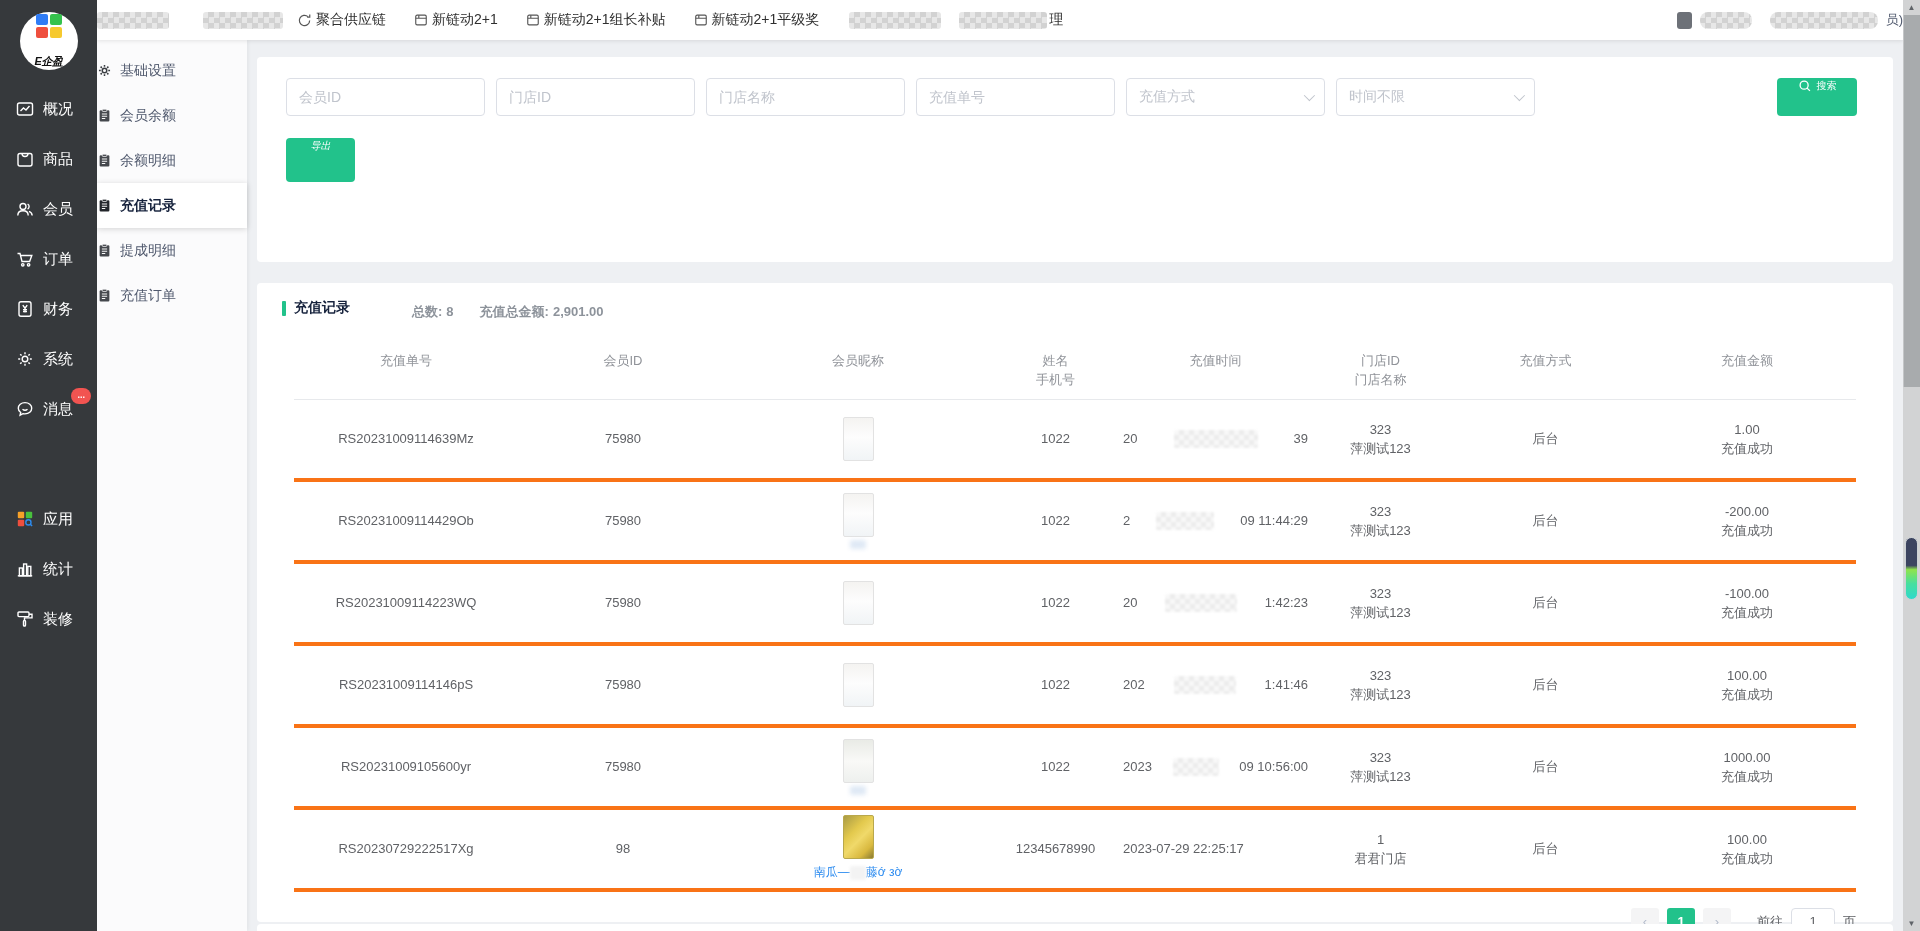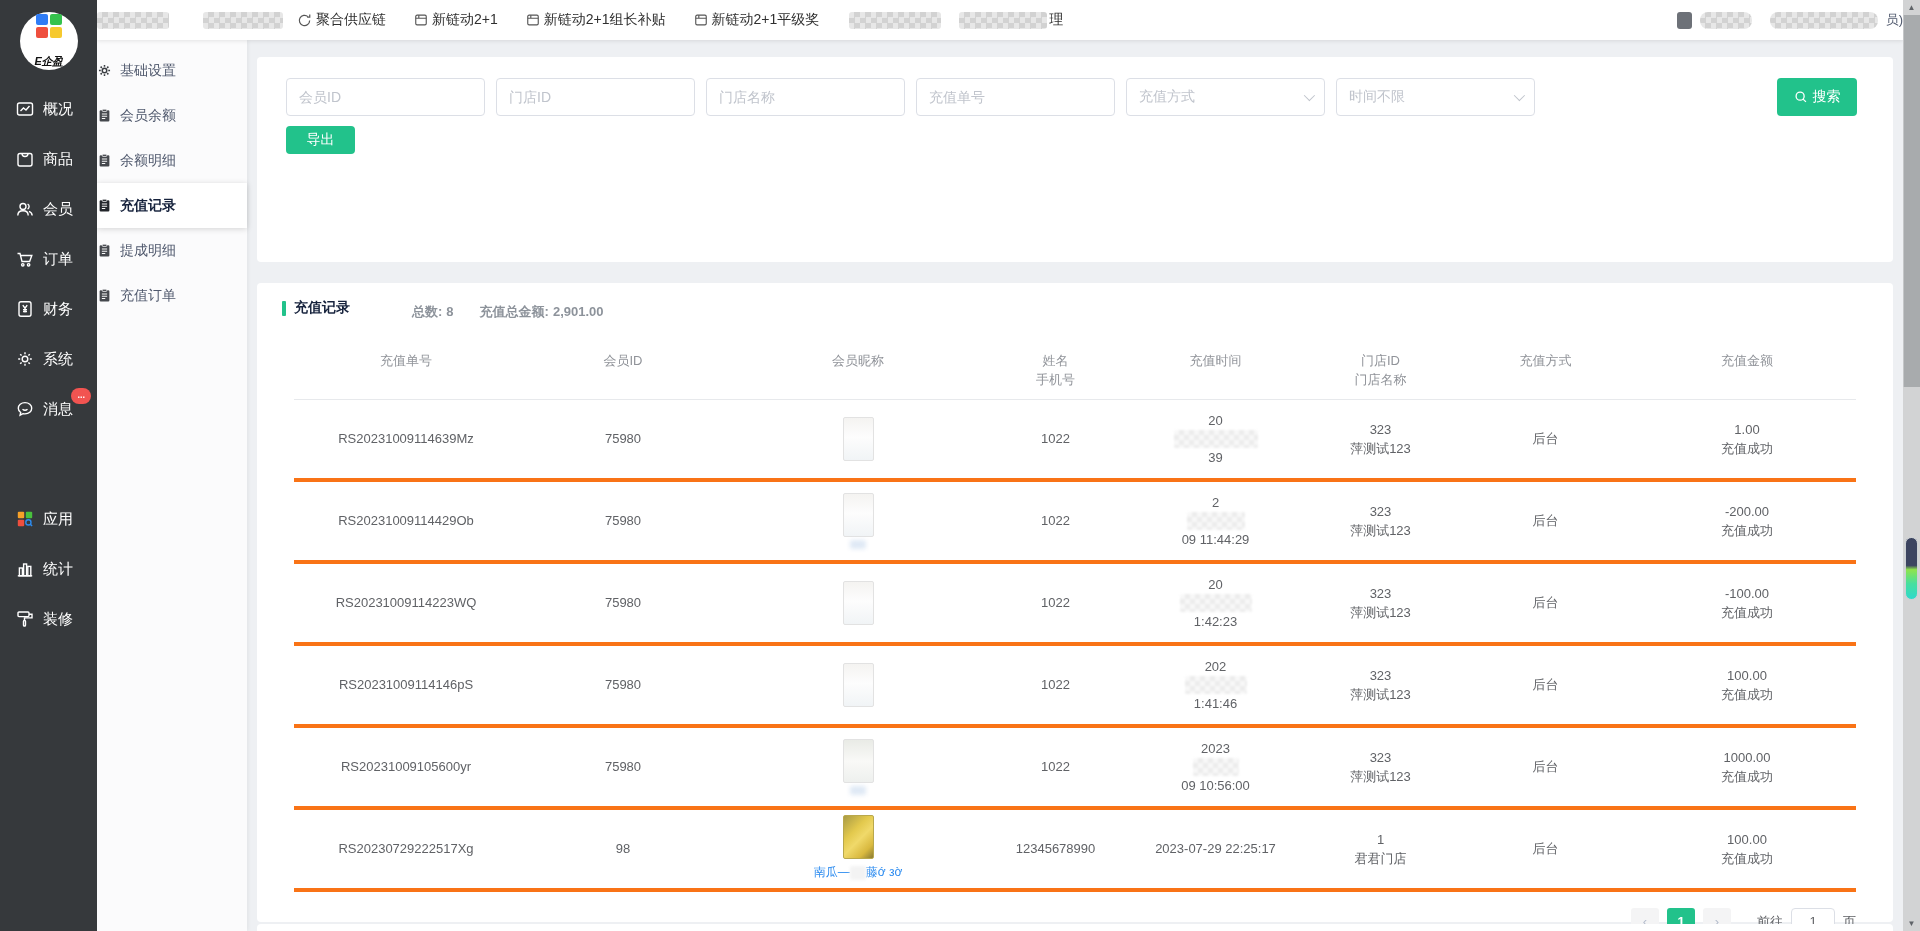--- a/index.html
+++ b/index.html
@@ -42,37 +42,37 @@
   .card-title{display:flex;align-items:center;font-size:14px;font-weight:700;color:#17233d;}
   .green-bar{width:4px;height:15px;background:#22c28b;border-radius:1px;margin-right:8px;flex:none;}
 
   .filter-card .card-title{padding:19px 0 0 29px;}
   .filter-row{display:flex;align-items:center;margin:21px 36px 0 29px;}
   .f-input,.f-select{width:199px;height:38px;border:1px solid #dcdfe6;border-radius:4px;background:#fff;box-sizing:border-box;font-size:14px;color:#606266;padding:0 12px;margin-right:11px;}
   .f-input::placeholder{color:#c0c4cc;}
   .f-select{display:flex;align-items:center;justify-content:space-between;cursor:pointer;}
   .sel-text{color:#c0c4cc;}
   .caret{width:7px;height:7px;border-right:1.4px solid #c0c4cc;border-bottom:1.4px solid #c0c4cc;transform:rotate(45deg) translateY(-2px);}
-  .btn{border:none;border-radius:4px;background:#22c28b;color:#fff;font-size:14px;cursor:pointer;display:flex;align-items:center;justify-content:center;gap:5px;}
+  .btn{border:none;border-radius:4px;background:#22c28b;color:#fff;font-size:10px;cursor:pointer;display:flex;align-items:flex-start;justify-content:center;gap:5px;}
   .search-btn{width:80px;height:38px;margin-left:auto;margin-right:0;}
-  .export-btn{width:69px;height:28px;margin:10px 0 0 29px;}
+  .export-btn{width:69px;height:44px;margin:22px 0 0 29px;font-style:italic;}
 
   
   .table-title-row{display:flex;align-items:baseline;padding:16px 0 0 25px;}
   .table-title-row .card-title{padding:0;}
   .stats{display:flex;gap:26px;margin-left:62px;font-size:13px;color:#8d939b;font-weight:600;}
   .stats .lbl{margin-right:4px;}
   .grid-cols{display:grid;grid-template-columns:224px 210px 260px 135px 185px 145px 185px 218px;}
   .rtable{width:1562px;margin:18px auto 0;}
   .thead{padding:12px 0 10px;border-bottom:1px solid #e7e9ec;}
   .th{font-size:13px;color:#909399;text-align:center;line-height:19px;}
   .tr{align-items:center;height:78px;border-bottom:4px solid #f97316;}
   .td{font-size:13px;color:#606266;text-align:center;line-height:19px;}
   .td.two{display:flex;flex-direction:column;align-items:center;}
-  .time-cell{display:flex;align-items:center;justify-content:space-between;flex-direction:column;}
+  .time-cell{display:flex;align-items:center;justify-content:space-between;}
   .tblur{display:inline-block;height:18px;background:repeating-conic-gradient(#ececec 0% 25%,#f8f8f8 0% 50%);background-size:10px 10px;filter:blur(1px);border-radius:2px;margin:0 1px;}
   .nick-cell{display:flex;flex-direction:column;align-items:center;position:relative;}
   .avatar{width:31px;height:44px;border:1px solid #e2e2e2;border-radius:2px;box-sizing:border-box;}
   .av-light{background:linear-gradient(180deg,#f4f3f1 0%,#fdfdfd 45%,#f1f4f6 100%);}
   .av-olive{background:linear-gradient(135deg,#a99b45 0%,#e3c94d 35%,#f0d96a 55%,#d9b93f 80%,#8a7b33 100%);border-color:#b9a84c;}
   .subdot{width:16px;height:9px;background:#dfe9f5;filter:blur(2px);border-radius:2px;margin-top:3px;}
   .nick{display:flex;align-items:center;font-size:12px;color:#2d8cf0;margin-top:4px;white-space:nowrap;}
   .nblur{display:inline-block;width:16px;height:14px;background:#f3f3f3;filter:blur(1.5px);border-radius:2px;}
 
   

